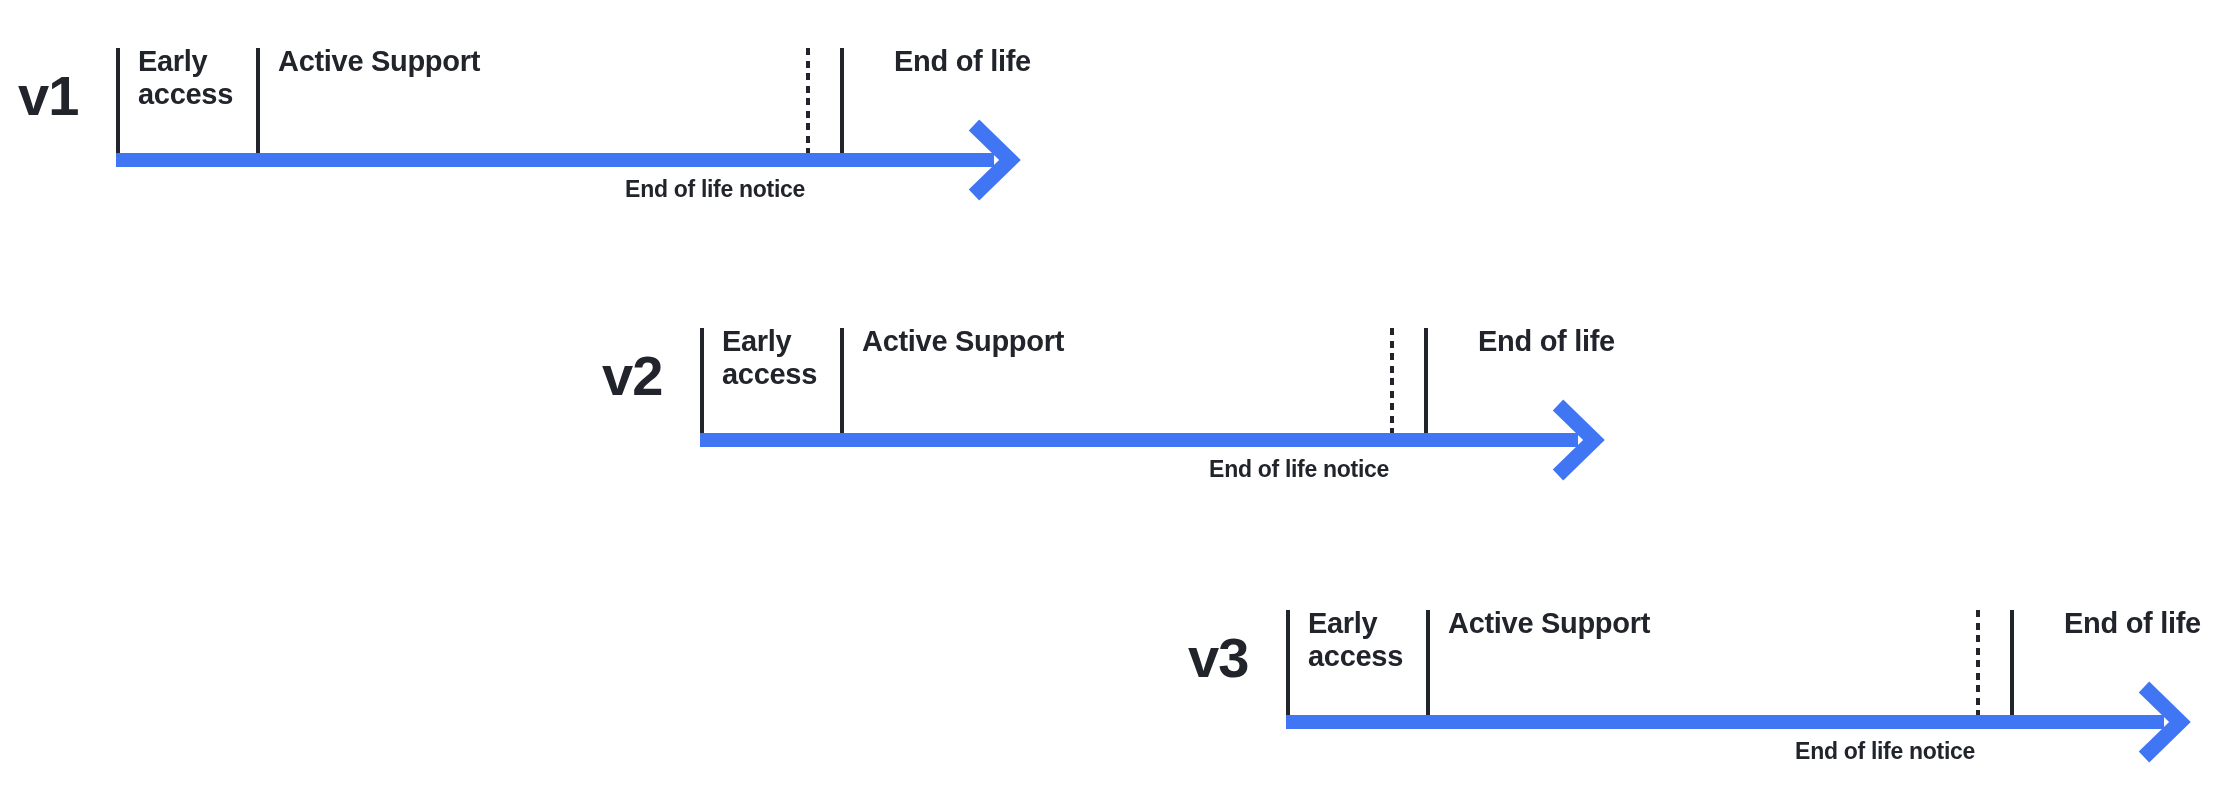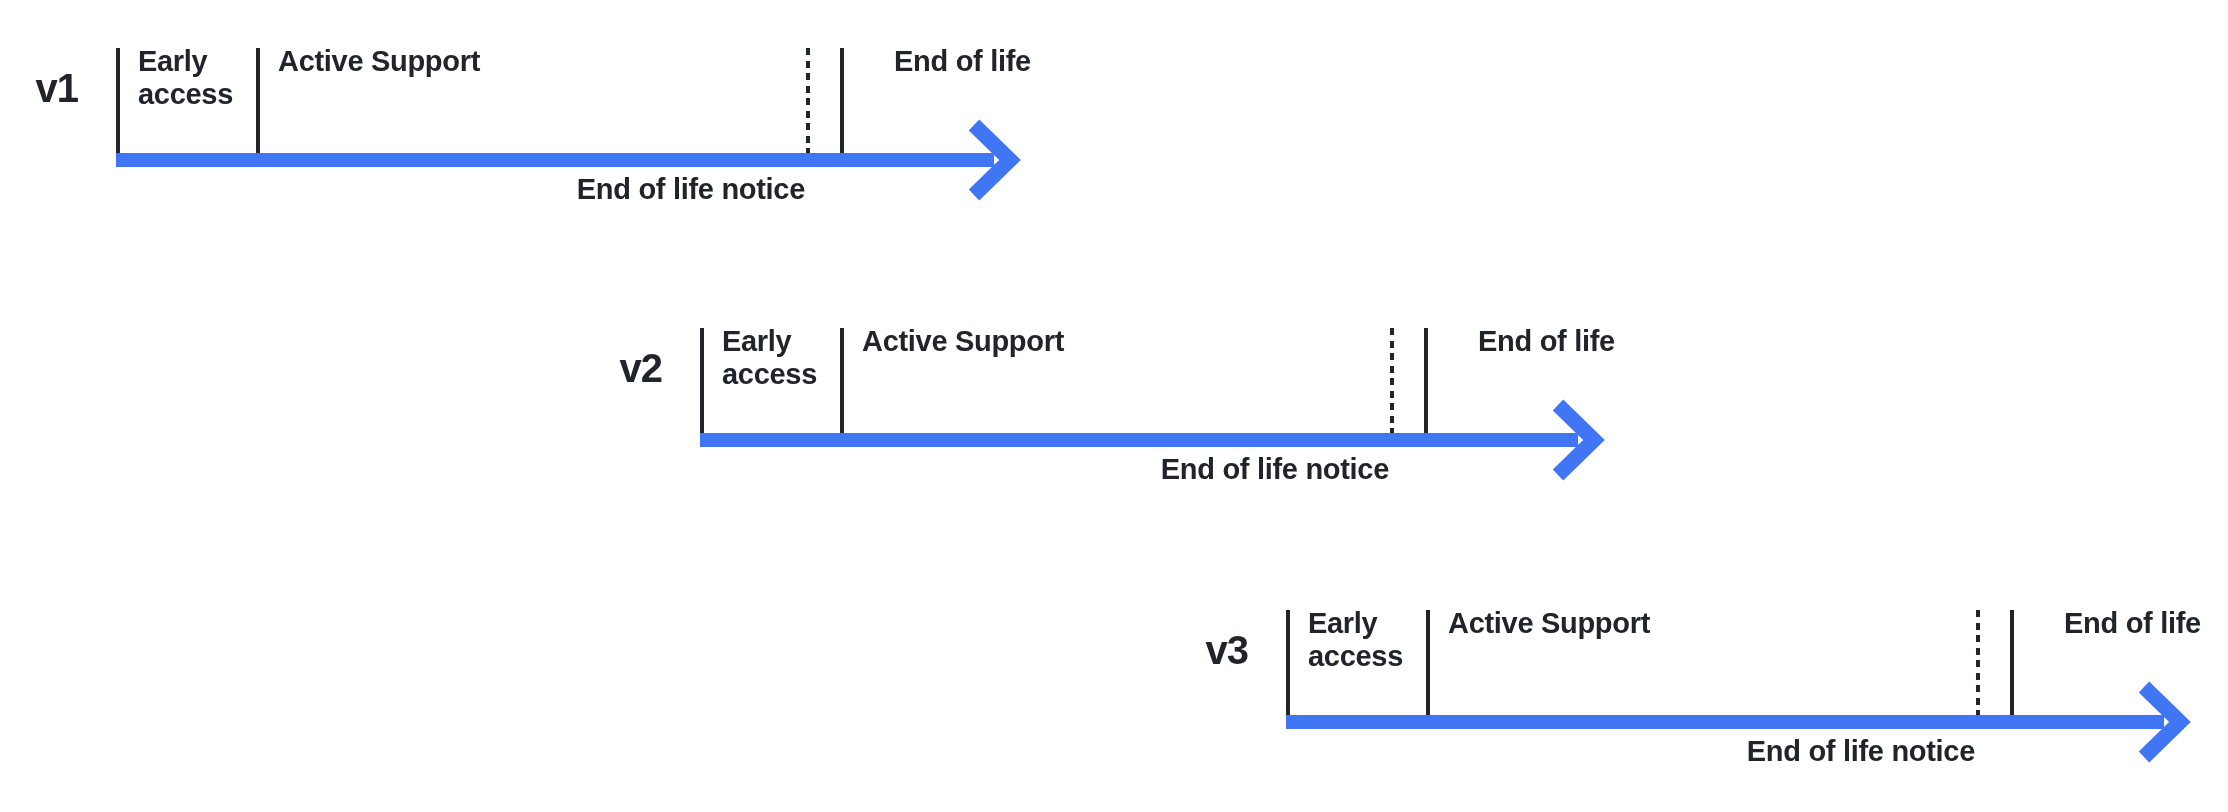--- a/index.html
+++ b/index.html
@@ -48,21 +48,21 @@
     stroke-width: 15;
     stroke-linejoin: miter;
     stroke-miterlimit: 6;
   }
   .vlabel {
     position: absolute;
     left: 0;
     top: 35px;
     width: 60px;
     text-align: right;
-    font-size: 40px;
+    font-size: 56px;
     font-weight: 700;
     line-height: 1;
     letter-spacing: -1px;
     white-space: nowrap;
   }
   .phase {
     position: absolute;
     top: 12px;
     font-size: 29px;
     font-weight: 700;
@@ -71,21 +71,21 @@
   }
   .phase.early  { left: 120px; width: 114px; }
   .phase.active { left: 260px; white-space: nowrap; text-align: center; }
   .phase.eol    { left: 876px; white-space: nowrap; }
   .notice {
     position: absolute;
     left: 287px;
     top: 140px;
     width: 500px;
     text-align: right;
-    font-size: 29px;
+    font-size: 23px;
     font-weight: 700;
     line-height: 33px;
     letter-spacing: -0.3px;
     white-space: nowrap;
   }
 </style>
 </head>
 <body>
 
 <div class="canvas">

